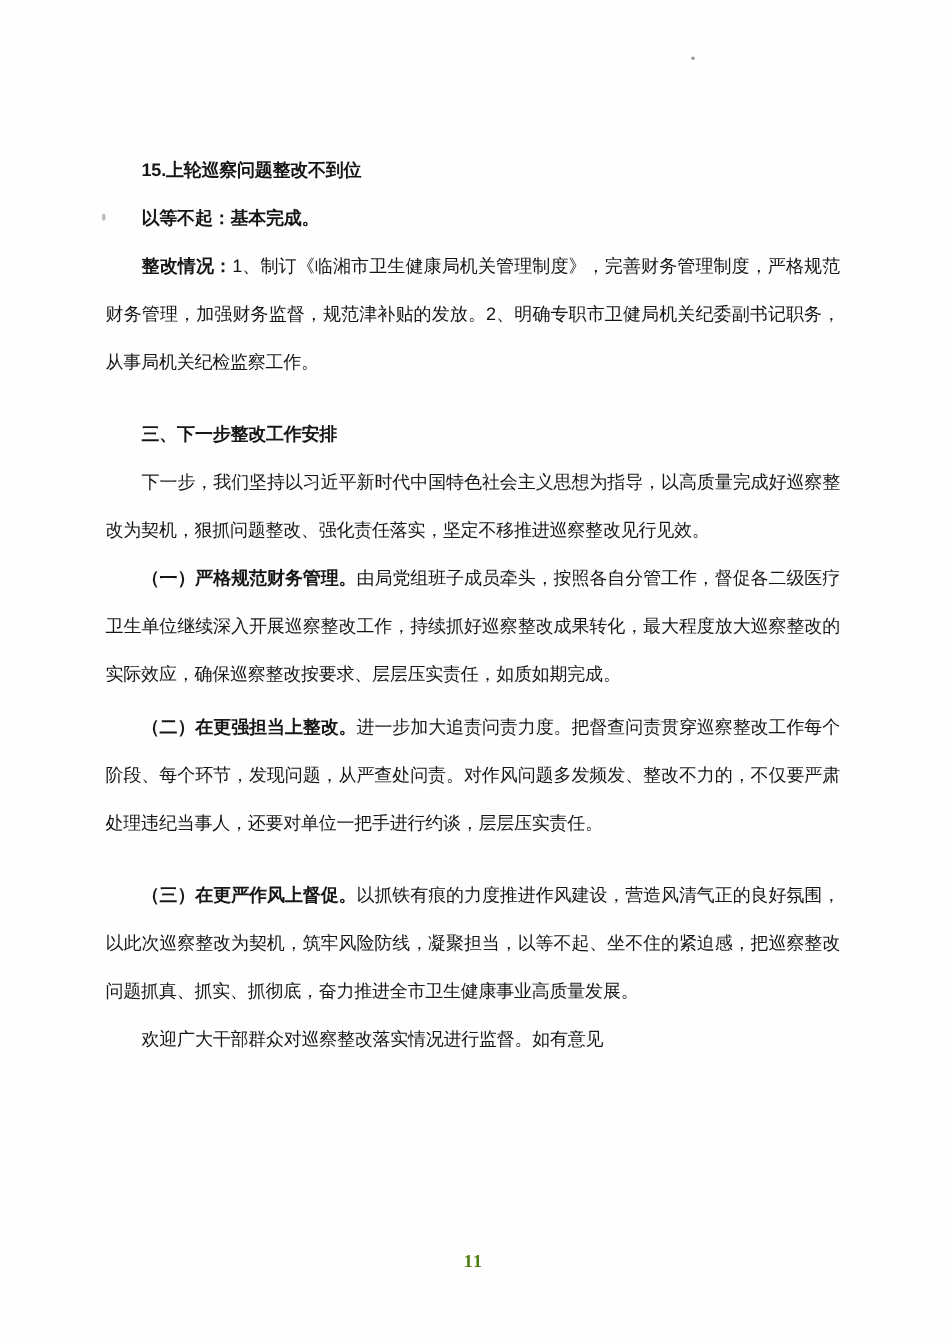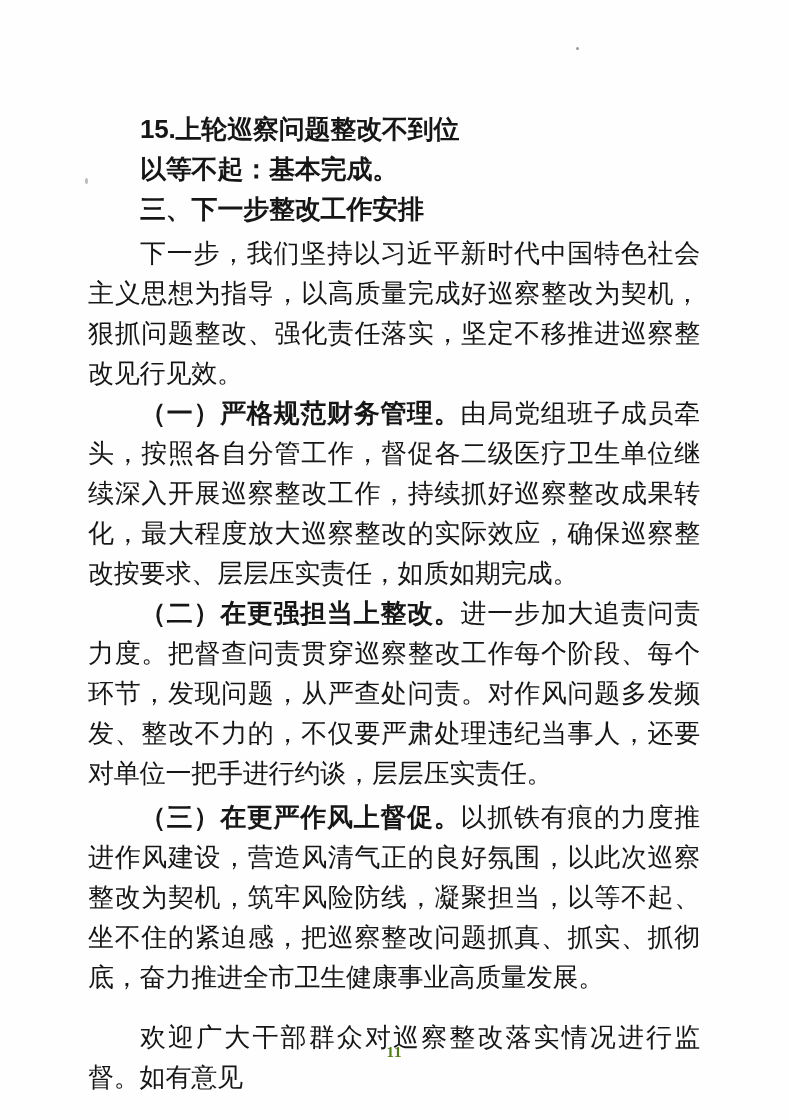--- a/index.html
+++ b/index.html
@@ -12,37 +12,37 @@
     position: relative;
     width: 789px;
     height: 1120px;
     background: #fefefe;
     overflow: hidden;
     font-family: "Liberation Sans", "DejaVu Sans", sans-serif;
   }
   .doc {
     position: absolute;
     left: 88px;
-    top: 109px;
+    top: 123px;
     width: 612px;
-    font-size: 26px;
+    font-size: 15px;
     line-height: 40px;
     letter-spacing: -0.2px;
     color: #161616;
     text-align: justify;
     text-justify: inter-character;
   }
   .para {
     margin: 0;
     text-indent: 2em;
   }
   .para.heading { font-weight: bold; }
   .lead { font-weight: bold; }
   
-  .para:nth-of-type(4) { margin-top: 4px; }
+  .para:nth-of-type(4) { margin-top: 20px; }
   .para:nth-of-type(7) { margin-top: 4px; }
   .para:nth-of-type(8) { margin-top: 20px; }
   .pagenum {
     position: absolute;
     top: 1044px;
     left: 0;
     width: 100%;
     text-align: center;
     font-family: "Liberation Serif", "DejaVu Serif", serif;
     font-weight: bold;
@@ -65,20 +65,21 @@
     background: #bdbdbd;
   }
 </style>
 </head>
 <body>
 
 <div class="page">
   <div class="doc">
       <p class="para heading"><span class="lead"></span><span class="body-text">15.上轮巡察问题整改不到位</span></p>
       <p class="para heading"><span class="lead"></span><span class="body-text">以等不起：基本完成。</span></p>
+      <p class="para"><span class="lead">整改情况：</span><span class="body-text">1、制订《临湘市卫生健康局机关管理制度》，完善财务管理制度，严格规范财务管理，加强财务监督，规范津补贴的发放。2、明确专职市卫健局机关纪委副书记职务，从事局机关纪检监察工作。</span></p>
       <p class="para heading"><span class="lead"></span><span class="body-text">三、下一步整改工作安排</span></p>
       <p class="para"><span class="lead"></span><span class="body-text">下一步，我们坚持以习近平新时代中国特色社会主义思想为指导，以高质量完成好巡察整改为契机，狠抓问题整改、强化责任落实，坚定不移推进巡察整改见行见效。</span></p>
       <p class="para"><span class="lead">（一）严格规范财务管理。</span><span class="body-text">由局党组班子成员牵头，按照各自分管工作，督促各二级医疗卫生单位继续深入开展巡察整改工作，持续抓好巡察整改成果转化，最大程度放大巡察整改的实际效应，确保巡察整改按要求、层层压实责任，如质如期完成。</span></p>
       <p class="para"><span class="lead">（二）在更强担当上整改。</span><span class="body-text">进一步加大追责问责力度。把督查问责贯穿巡察整改工作每个阶段、每个环节，发现问题，从严查处问责。对作风问题多发频发、整改不力的，不仅要严肃处理违纪当事人，还要对单位一把手进行约谈，层层压实责任。</span></p>
       <p class="para"><span class="lead">（三）在更严作风上督促。</span><span class="body-text">以抓铁有痕的力度推进作风建设，营造风清气正的良好氛围，以此次巡察整改为契机，筑牢风险防线，凝聚担当，以等不起、坐不住的紧迫感，把巡察整改问题抓真、抓实、抓彻底，奋力推进全市卫生健康事业高质量发展。</span></p>
       <p class="para"><span class="lead"></span><span class="body-text">欢迎广大干部群众对巡察整改落实情况进行监督。如有意见</span></p>
     </div>
   <div class="pagenum">11</div>
   <div class="speck speck-1"></div>
   <div class="speck speck-2"></div>

